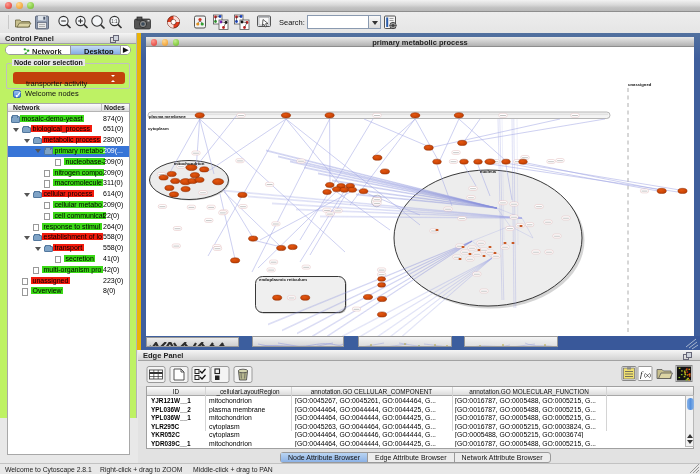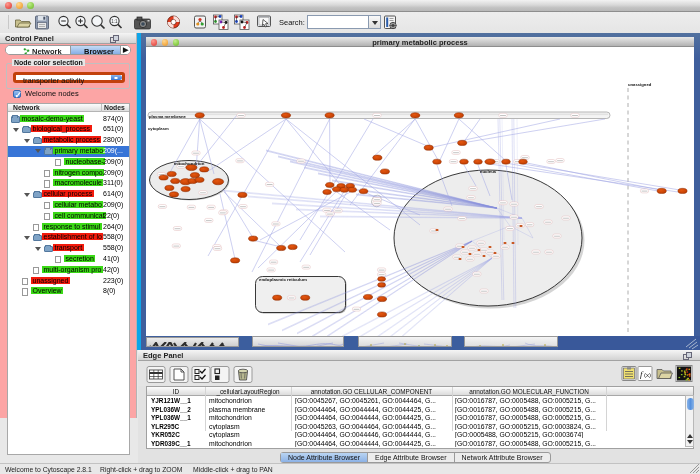--- a/index.html
+++ b/index.html
@@ -18,36 +18,36 @@
   border-bottom:1px solid #9c9c9c; }
 .tsep { position:absolute; top:3px; height:14px; width:1px; background:#c8c8c8; }
 #searchlbl { position:absolute; left:279px; top:6px; font-size:7.5px; color:#111; }
 #searchbox { position:absolute; left:307px; top:3px; width:62px; height:14px; background:#fff;
   border:1px solid #8a9ab0; }
 #searchdrop { position:absolute; left:369px; top:3px; width:12px; height:14px;
   background:linear-gradient(#fafafa,#dcdcdc); border:1px solid #8a9ab0; border-left:none; }
 #searchdrop:after { content:""; position:absolute; left:2.5px; top:5px; border-left:3.5px solid transparent;
   border-right:3.5px solid transparent; border-top:4px solid #333; }
 
-#cpanel { left:0; top:33px; width:137px; height:385px; background:#fca5a5; border-right:1px solid #b4b4b4; }
+#cpanel { left:0; top:33px; width:137px; height:385px; background:#bef264; border-right:1px solid #b4b4b4; }
 .phead { position:absolute; left:0; width:100%; height:11px;
   background:linear-gradient(#f5f5f5,#d2d2d2); border-bottom:1px solid #a2a2a2;
   font-size:7.5px; font-weight:bold; color:#222; }
 .phead span { position:absolute; left:5px; top:1px; }
 
 #tabs { position:absolute; left:5px; top:12px; width:126px; height:10px; background:#fff;
   border:1px solid #9a9a9a; border-radius:5.5px; overflow:hidden; font-size:7.5px; font-weight:bold; }
 #tabs .seg { position:absolute; top:0; height:100%; }
 
 #grpbox { position:absolute; left:6px; top:30px; width:124px; height:26px;
   border:1px solid #c0c0c0; border-radius:2px; }
 #grpbox .gtitle { position:absolute; left:5px; top:-5px; background:#e6e6e6; padding:0 2px;
   font-size:7px; font-weight:bold; color:#111; }
 #combo { position:absolute; left:6px; top:8px; width:112px; height:11px; background:#fff;
-  border:3px solid #c2410c; border-radius:3px; font-size:7.5px; }
+  border:6px solid #c2410c; border-radius:3px; font-size:7.5px; }
 #combo .ctext { position:absolute; left:7px; top:1px; color:#111; }
 #combo .stepper { position:absolute; right:0px; top:0px; width:11px; height:100%;
   background:linear-gradient(#8cb4ea,#3a77d6); border-radius:0 3px 3px 0; }
 #combo .stepper:before { content:""; position:absolute; left:3px; top:1.5px;
   border-left:2.5px solid transparent; border-right:2.5px solid transparent; border-bottom:2.8px solid #fff; }
 #combo .stepper:after { content:""; position:absolute; left:3px; bottom:1.5px;
   border-left:2.5px solid transparent; border-right:2.5px solid transparent; border-top:2.8px solid #fff; }
 #chk { position:absolute; left:13px; top:57px; width:8px; height:8px;
   background:linear-gradient(#9cc0ee,#4a8ade); border:1px solid #3a6ab0; border-radius:2px; }
 #chk:after { content:"\2713"; position:absolute; left:0.5px; top:-1.5px; font-size:9px; color:#fff; font-weight:bold; }
@@ -69,21 +69,21 @@
 .grn { background:#3bd916; }
 .red { background:#f31a0c; }
 .arr { position:absolute; top:3px; width:0; height:0;
   border-left:3px solid transparent; border-right:3px solid transparent; border-top:4px solid #555; }
 .fold { position:absolute; top:2px; width:9px; height:6.5px; background:#7fa3c6;
   border:1px solid #53789e; border-radius:1px; }
 .fold:before { content:""; position:absolute; left:0px; top:-2px; width:4px; height:1.5px;
   background:#7fa3c6; border:1px solid #53789e; border-bottom:none; border-radius:1px 1px 0 0; }
 .file { position:absolute; top:1.5px; width:6px; height:7.5px; background:#fff; border:1px solid #999; }
 
-#desktop { left:137px; top:33px; width:563px; height:317px; background:#0ea5e9; overflow:hidden; }
+#desktop { left:137px; top:33px; width:563px; height:317px; background:#eab308; overflow:hidden; }
 #bluearea { position:absolute; left:4px; top:0; width:559px; height:317px; background:linear-gradient(#52719f,#3f5f9d 8%,#3f5f9d); }
 #iframe { position:absolute; left:9px; top:4px; width:548px; height:299px; background:#fff; }
 #iframetitle { position:absolute; left:0; top:0; width:100%; height:10px;
   background:linear-gradient(#e8e8e8,#c8c8c8 60%,#b2b2b2); border-bottom:1px solid #8e8e8e; }
 #iframetitle .tl { position:absolute; top:2px; width:6.5px; height:6.5px; border-radius:50%; }
 #iframetitle .t { position:absolute; left:0; right:0; top:0.5px; text-align:center; font-size:7.5px;
   font-weight:bold; color:#222; }
 
 #frag { position:absolute; left:0px; top:303px; width:562px; height:14px; }
 
@@ -239,21 +239,21 @@
     <div class="seg" style="left:0;width:64px;background:#fff;"></div>
     <div class="seg" style="left:64px;width:50px;background:linear-gradient(#c4dbf5,#85aee5);border-left:1px solid #9a9a9a;"></div>
     <div class="seg" style="left:114px;width:12px;background:#fff;border-left:1px solid #9a9a9a;"></div>
     <svg style="position:absolute;left:17px;top:1.5px" width="7" height="7" viewBox="0 0 8 8">
       <circle cx="2" cy="1.5" r="1.3" fill="#2aa02a"></circle>
         <circle cx="6" cy="3" r="1.3" fill="#2aa02a"></circle>
       <circle cx="3" cy="6.5" r="1.3" fill="#2aa02a"></circle>
       <path d="M2 1.5 L6 3 L3 6.5" stroke="#2aa02a" stroke-width="0.7" fill="none"></path>
     </svg>
     <span style="position:absolute;left:26px;top:0.5px;color:#222;">Network</span>
-    <span style="position:absolute;left:78px;top:0.5px;color:#111;">Browser</span>
+    <span style="position:absolute;left:78px;top:0.5px;color:#111;">Desktop</span>
     <span style="position:absolute;left:117px;top:0px;font-size:7px;color:#111;">▶</span>
   </div>
   <div id="grpbox">
     <div class="gtitle">Node color selection</div>
     <div id="combo">
       <div class="ctext">transporter activity</div>
       <div class="stepper"></div>
     </div>
   </div>
   <div id="chk"></div>

